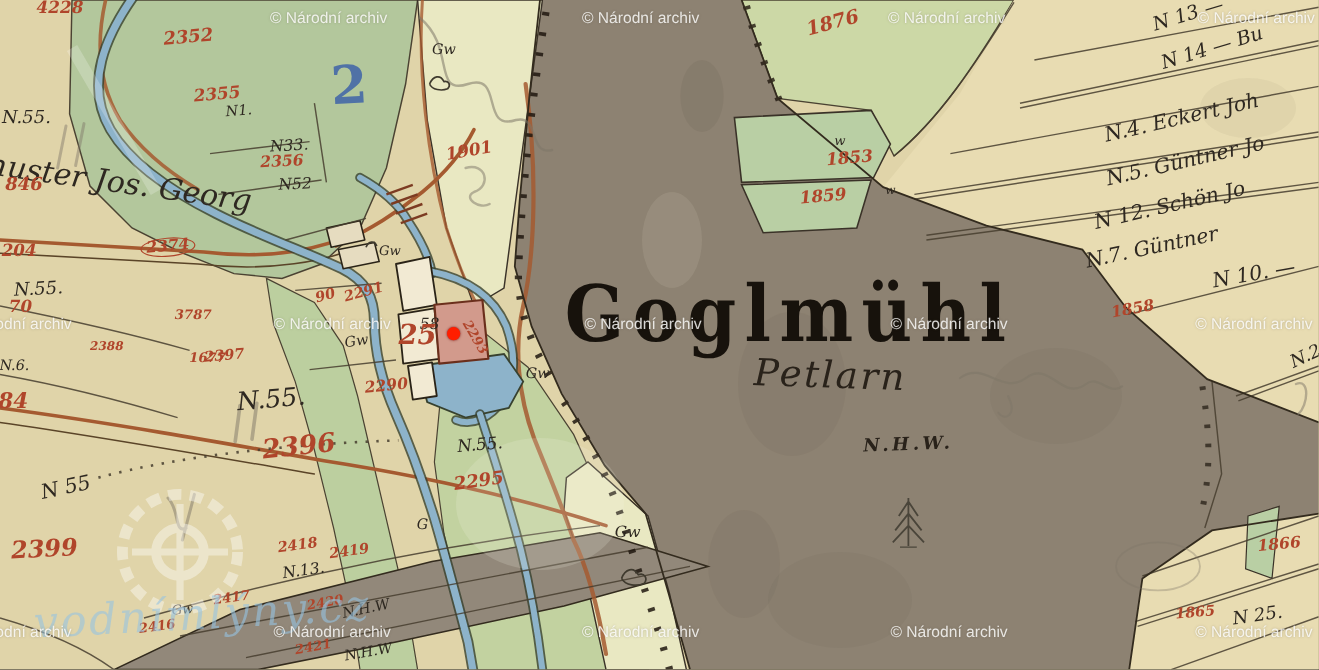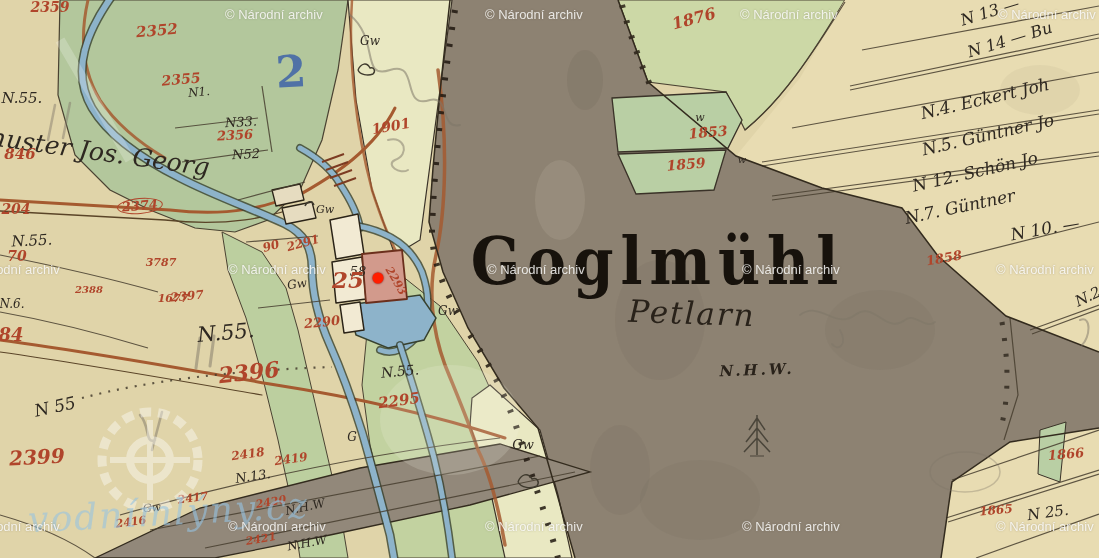--- a/index.html
+++ b/index.html
@@ -234,21 +234,21 @@
       <div class="lbl ink" style="left: 742px; top: 160px; font-size: 10px; transform: translate(-50%, -50%) rotate(0deg);">w</div>
       <div class="lbl ink" style="left: 990px; top: 12px; font-size: 16px; transform: translate(-50%, -50%) rotate(-17deg);">N 13 —</div>
       <div class="lbl ink" style="left: 1010px; top: 40px; font-size: 16px; transform: translate(-50%, -50%) rotate(-17deg);">N 14 — Bu</div>
       <div class="lbl ink" style="left: 985px; top: 99px; font-size: 17px; transform: translate(-50%, -50%) rotate(-13deg);">N.4. Eckert Joh</div>
       <div class="lbl ink" style="left: 988px; top: 135px; font-size: 17px; transform: translate(-50%, -50%) rotate(-13deg);">N.5. Güntner Jo</div>
       <div class="lbl ink" style="left: 975px; top: 172px; font-size: 17px; transform: translate(-50%, -50%) rotate(-13deg);">N 12. Schön Jo</div>
       <div class="lbl ink" style="left: 960px; top: 207px; font-size: 17px; transform: translate(-50%, -50%) rotate(-12deg);">N.7. Güntner</div>
       <div class="lbl ink" style="left: 1045px; top: 229px; font-size: 17px; transform: translate(-50%, -50%) rotate(-10deg);">N 10. —</div>
       <div class="lbl ink" style="left: 1088px; top: 297px; font-size: 15px; transform: translate(-50%, -50%) rotate(-25deg);">N.2</div>
       <div class="lbl ink" style="left: 1048px; top: 513px; font-size: 15px; transform: translate(-50%, -50%) rotate(-8deg);">N 25.</div>
-      <div class="lbl red" style="left: 50px; top: 7px; font-size: 14px; transform: translate(-50%, -50%) rotate(0deg);">2359</div>
+      <div class="lbl red" style="left: 50px; top: 7px; font-size: 14px; transform: translate(-50%, -50%) rotate(0deg);">4228</div>
       <div class="lbl red" style="left: 157px; top: 31px; font-size: 15px; transform: translate(-50%, -50%) rotate(-5deg);">2352</div>
       <div class="lbl red" style="left: 181px; top: 79px; font-size: 14px; transform: translate(-50%, -50%) rotate(-5deg);">2355</div>
       <div class="lbl red" style="left: 235px; top: 135px; font-size: 13px; transform: translate(-50%, -50%) rotate(-3deg);">2356</div>
       <div class="lbl red" style="left: 391px; top: 126px; font-size: 14px; transform: translate(-50%, -50%) rotate(-10deg);">1901</div>
       <div class="lbl red" style="left: 694px; top: 19px; font-size: 16px; transform: translate(-50%, -50%) rotate(-15deg);">1876</div>
       <div class="lbl red" style="left: 708px; top: 132px; font-size: 14px; transform: translate(-50%, -50%) rotate(-5deg);">1853</div>
       <div class="lbl red" style="left: 686px; top: 164px; font-size: 14px; transform: translate(-50%, -50%) rotate(-5deg);">1859</div>
       <div class="lbl red" style="left: 944px; top: 258px; font-size: 13px; transform: translate(-50%, -50%) rotate(-10deg);">1858</div>
       <div class="lbl red" style="left: 1066px; top: 454px; font-size: 13px; transform: translate(-50%, -50%) rotate(-5deg);">1866</div>
       <div class="lbl red" style="left: 996px; top: 510px; font-size: 12px; transform: translate(-50%, -50%) rotate(-5deg);">1865</div>

